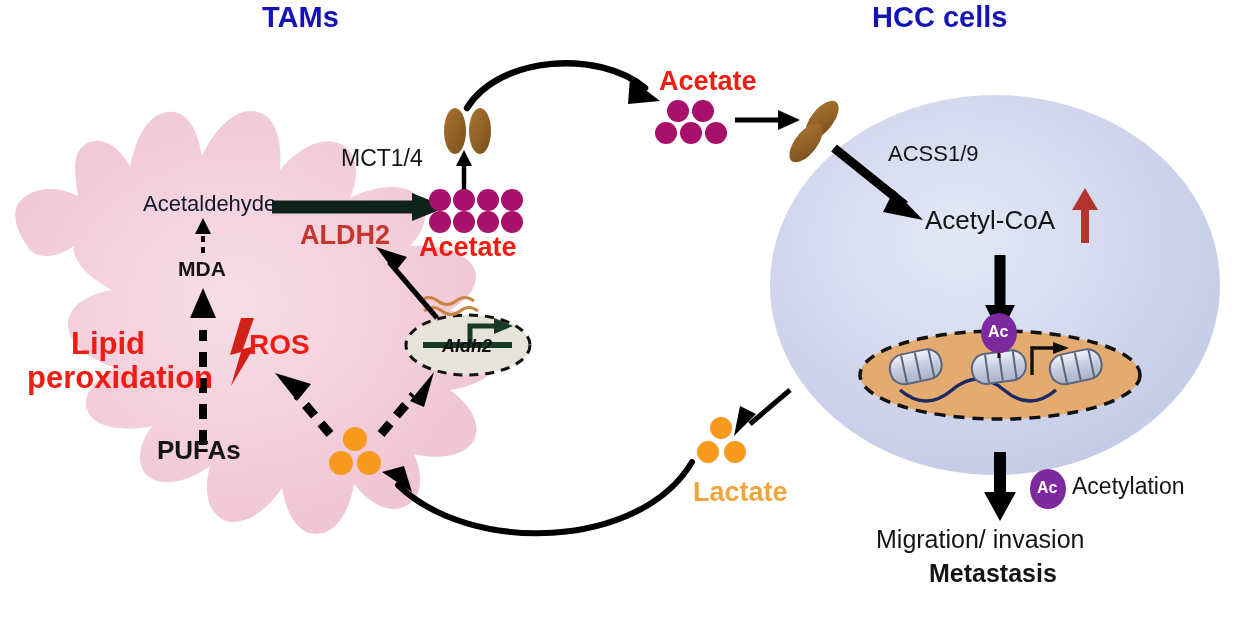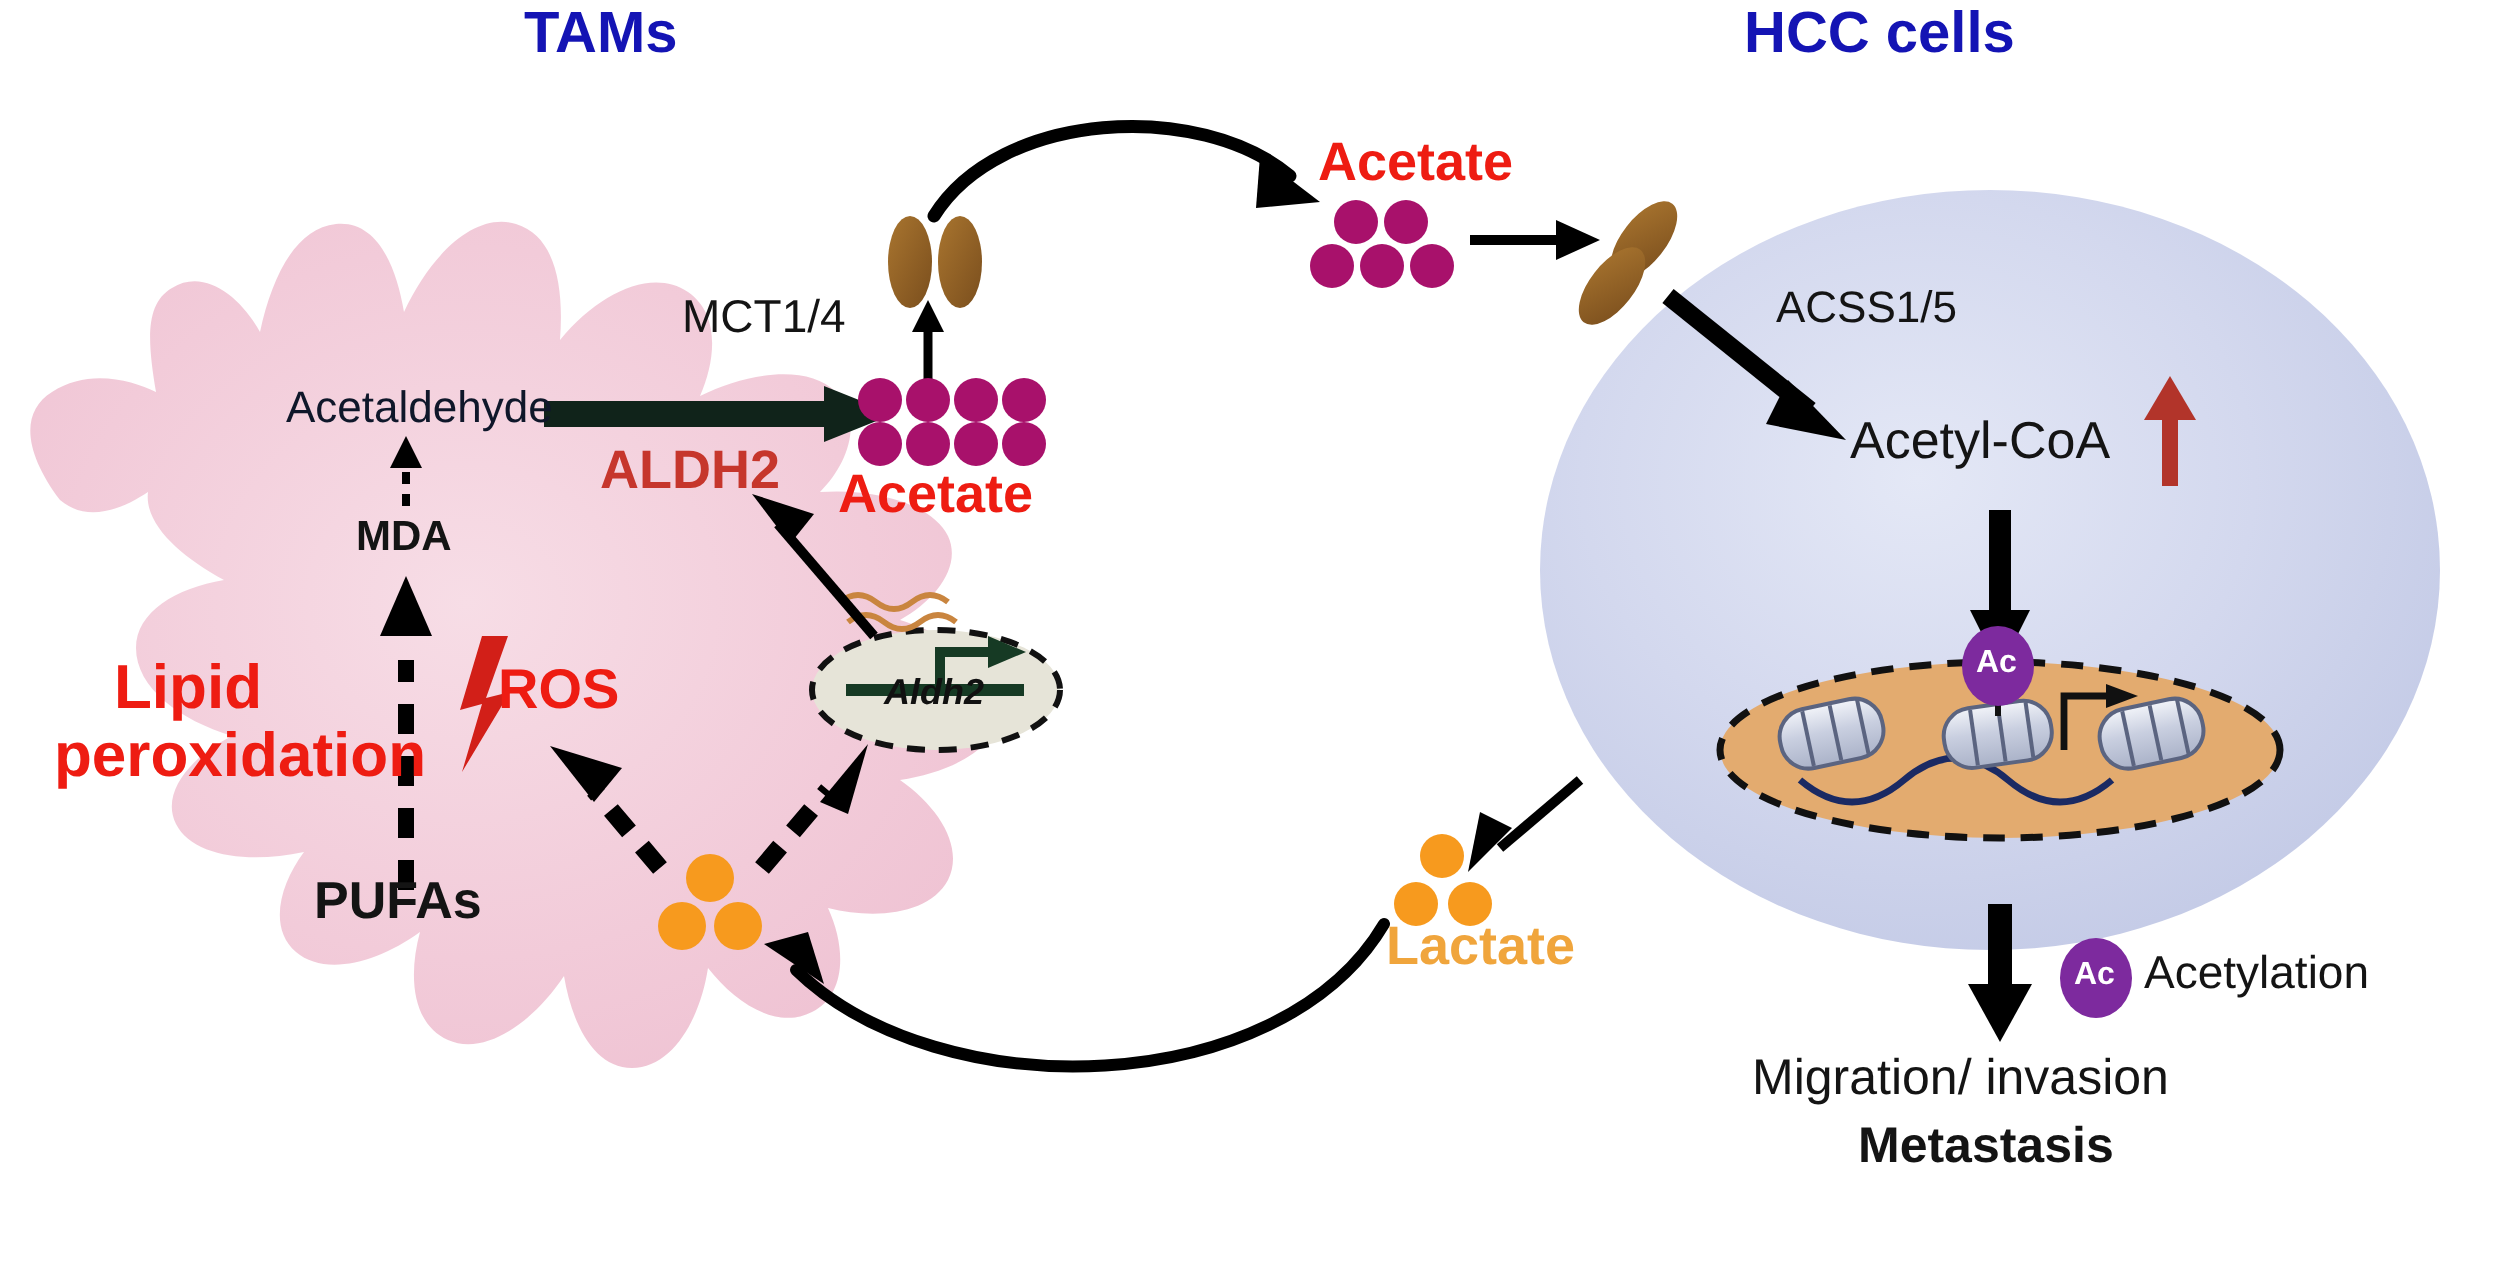--- a/index.html
+++ b/index.html
@@ -257,34 +257,34 @@
   <div class="lbl" style="left:143px;top:193px;font-size:22px;color:#0f172a;">Acetaldehyde</div>
 
   <div class="lbl red-bold" style="left:300px;top:222px;font-size:27px;color:#c6362c;">ALDH2</div>
 
   <div class="lbl" style="left:341px;top:147px;font-size:23px;color:#141414;">MCT1/4</div>
 
   <div class="lbl red-bold" style="left:419px;top:234px;font-size:27px;color:#ee1c12;">Acetate</div>
 
   <div class="lbl" style="left:178px;top:258px;font-size:21px;font-weight:bold;color:#141414;">MDA</div>
 
-  <div class="lbl red-bold" style="left:57px;top:328px;font-size:31px;color:#ee1c12;">Lipid</div>
+  <div class="lbl red-bold" style="left:71px;top:328px;font-size:31px;color:#ee1c12;">Lipid</div>
   <div class="lbl red-bold" style="left:27px;top:362px;font-size:31px;color:#ee1c12;">peroxidation</div>
 
   <div class="lbl" style="left:157px;top:437px;font-size:26px;font-weight:bold;color:#141414;">PUFAs</div>
 
   <div class="lbl red-bold" style="left:249px;top:331px;font-size:28px;color:#ee1c12;">ROS</div>
 
   <div class="lbl" style="left:442px;top:337px;font-size:18px;font-style:italic;font-weight:bold;color:#111;">Aldh2</div>
 
   <div class="lbl red-bold" style="left:659px;top:68px;font-size:27px;color:#ee1c12;">Acetate</div>
 
-  <div class="lbl red-bold" style="left:693px;top:460px;font-size:27px;color:#f0a53c;">Lactate</div>
-
-  <div class="lbl" style="left:888px;top:143px;font-size:22px;color:#141414;">ACSS1/5</div>
+  <div class="lbl red-bold" style="left:693px;top:479px;font-size:27px;color:#f0a53c;">Lactate</div>
+
+  <div class="lbl" style="left:888px;top:143px;font-size:22px;color:#141414;">ACSS1/9</div>
 
   <div class="lbl" style="left:876px;top:527px;font-size:25px;color:#141414;">Migration/ invasion</div>
 
   <div class="lbl" style="left:925px;top:207px;font-size:26px;color:#141414;">Acetyl-CoA</div>
   <div class="lbl" style="left:929px;top:561px;font-size:25px;color:#141414;font-weight:bold;">Metastasis</div>
 
   <div class="lbl" style="left:988px;top:324px;font-size:16px;font-weight:bold;color:#ffffff;">Ac</div>
 
   <div class="lbl" style="left:1037px;top:480px;font-size:16px;font-weight:bold;color:#ffffff;">Ac</div>
   <div class="lbl" style="left:1072px;top:475px;font-size:23px;color:#141414;">Acetylation</div>

